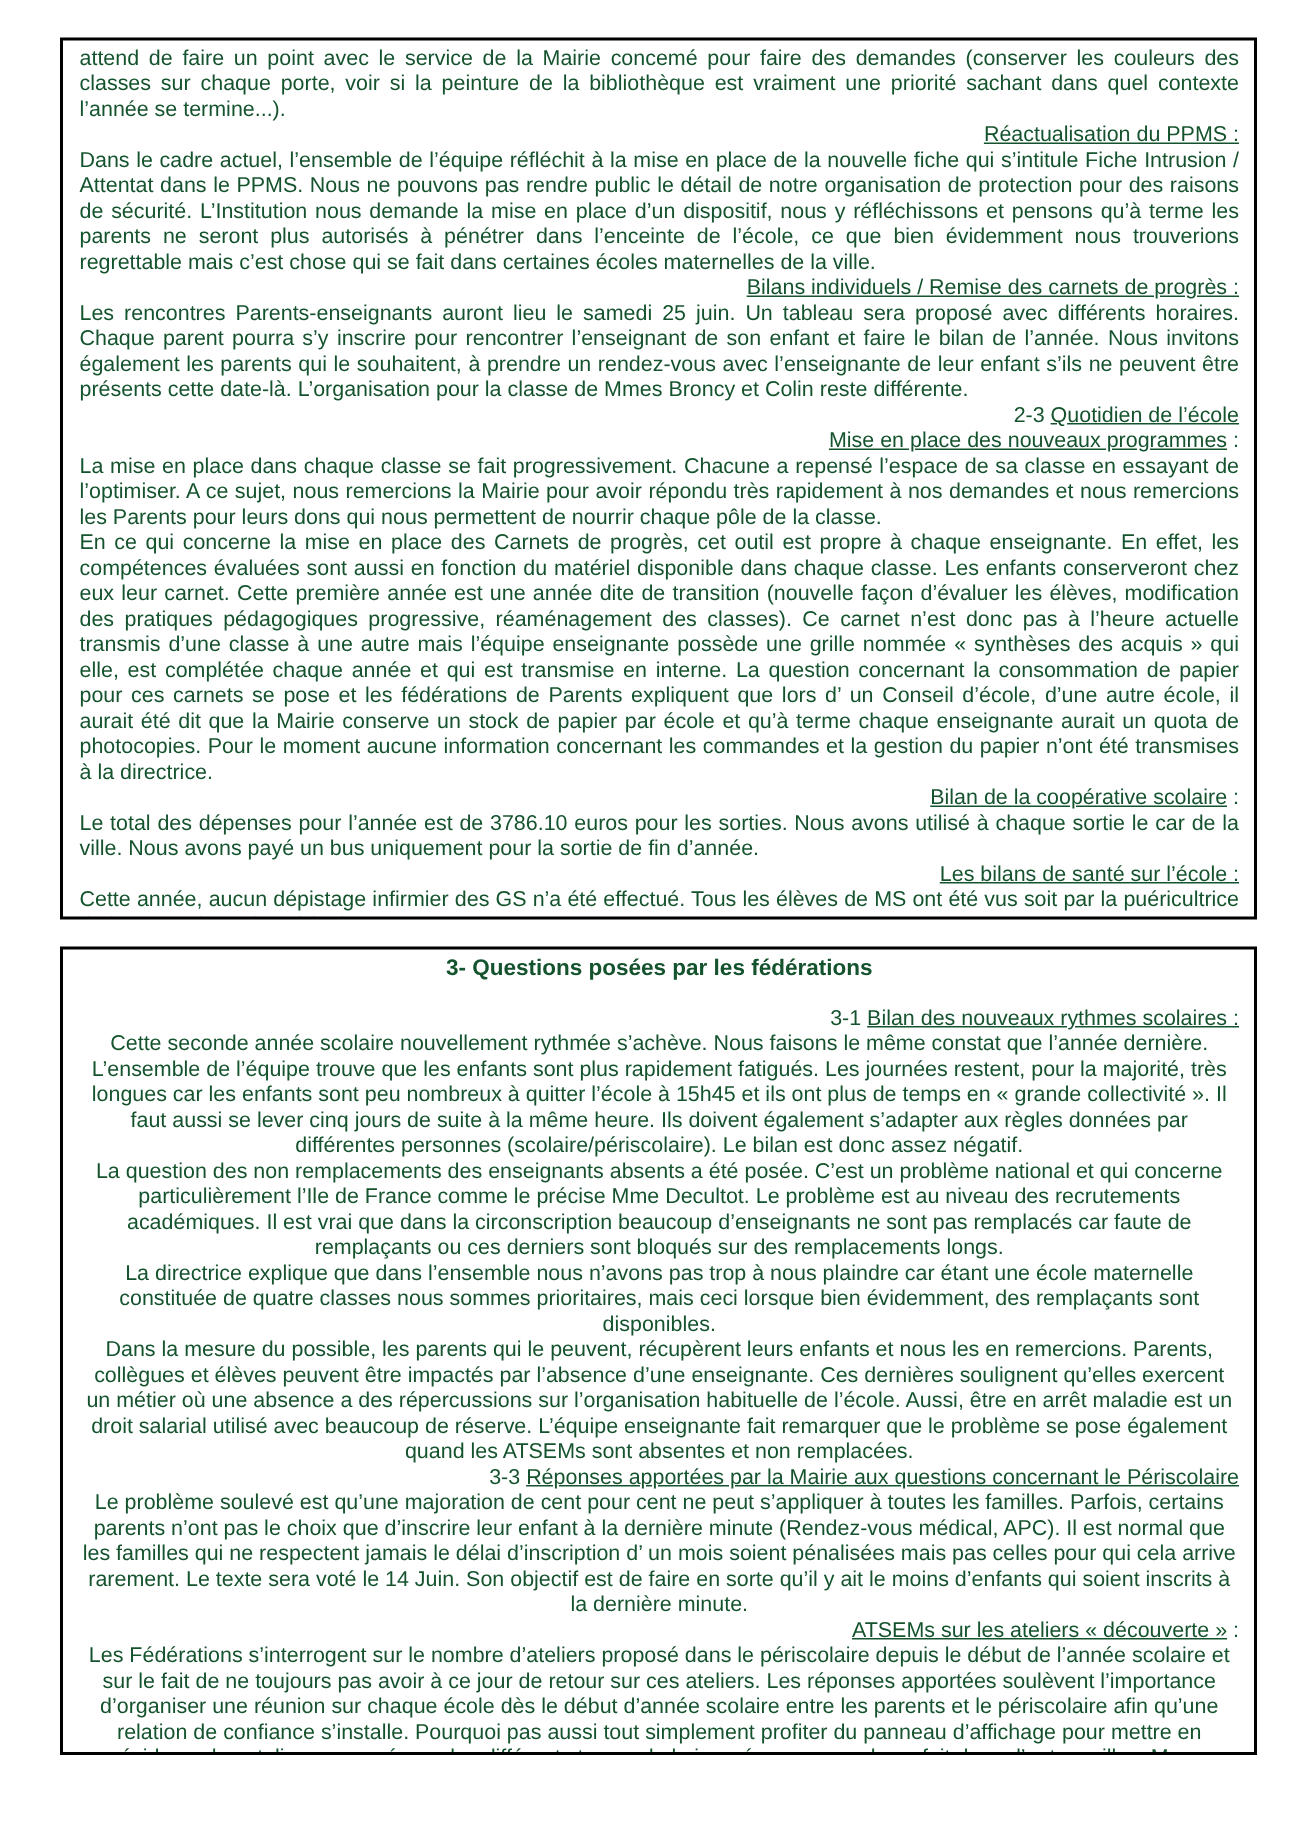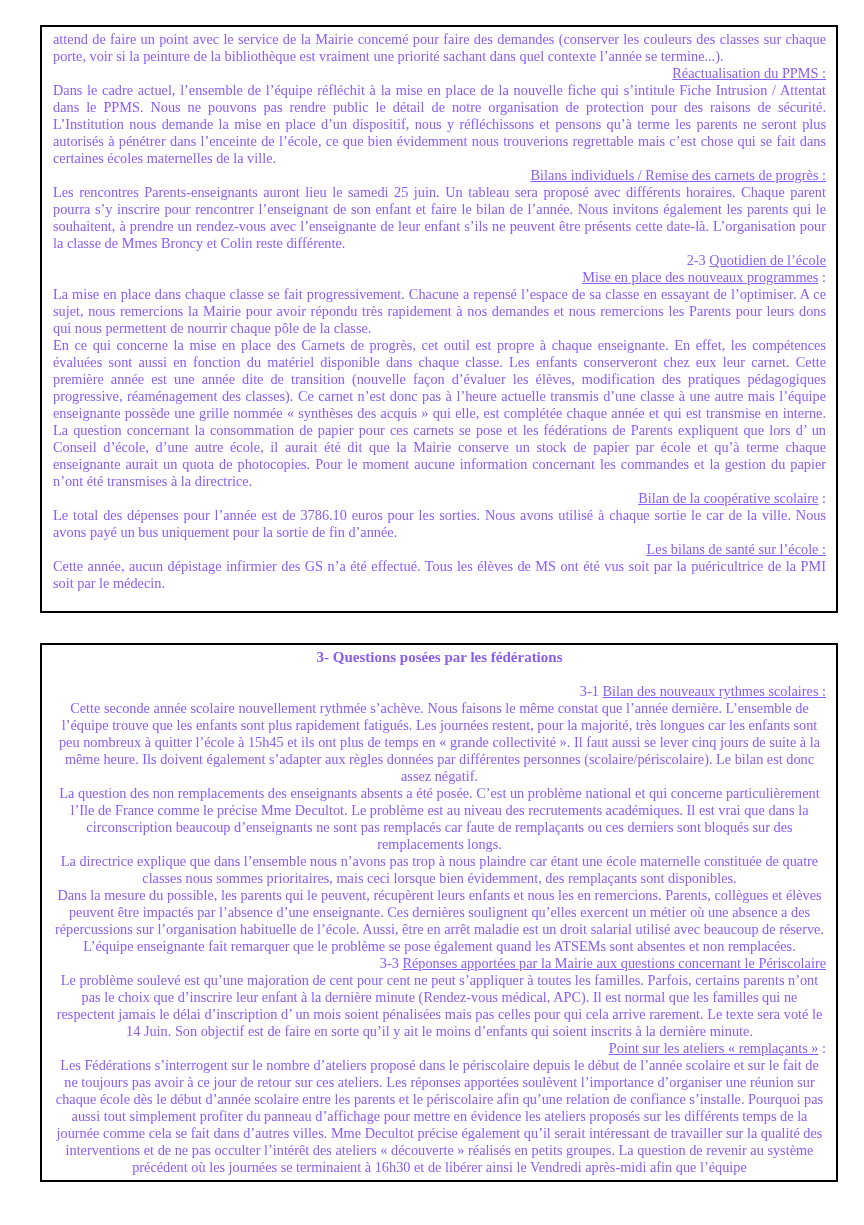--- a/index.html
+++ b/index.html
@@ -5,37 +5,37 @@
   html, body {
     margin: 0;
     padding: 0;
     background: #ffffff;
   }
   .page {
     position: relative;
     width: 864px;
     height: 1225px;
     background: #ffffff;
-    font-family: Liberation Serif, serif;
-    color: #8b5cf6;
+    font-family: Liberation Sans, sans-serif;
+    color: #14532d;
     overflow: hidden;
   }
   .doc-box {
     position: absolute;
     left: 40px;
     width: 798px;
     border: 2px solid #000000;
     box-sizing: border-box;
     padding: 4px 10px 0 11px;
     overflow: hidden;
     font-size: 14.3px;
     line-height: 17px;
   }
   #section2-box { top: 25px;  height: 588px; }
-  #section3-box { top: 631px; height: 539px; margin-top: 12px; }
+  #section3-box { top: 631px; height: 539px; }
   .doc-box p { margin: 0; padding: 0; }
   .para.justify { text-align: justify; }
   .para.left    { text-align: center; }
   .heading { text-align: right; }
   .u { text-decoration: underline; }
   .box-title {
     text-align: center;
     font-weight: bold;
     font-size: 15px;
   }
@@ -63,16 +63,16 @@
   <div class="doc-box" id="section3-box">
       <p class="box-title">3- Questions posées par les fédérations</p>
       <p class="spacer">&nbsp;</p>
       <p class="heading"><span>3-1 </span><span class="u">Bilan des nouveaux rythmes scolaires :</span></p>
       <p class="para left">Cette seconde année scolaire nouvellement rythmée s’achève. Nous faisons le même constat que l’année dernière. L’ensemble de l’équipe trouve que les enfants sont plus rapidement fatigués. Les journées restent, pour la majorité, très longues car les enfants sont peu nombreux à quitter l’école à 15h45 et ils ont plus de temps en « grande collectivité ». Il faut aussi se lever cinq jours de suite à la même heure. Ils doivent également s’adapter aux règles données par différentes personnes (scolaire/périscolaire). Le bilan est donc assez négatif.</p>
       <p class="para left">La question des non remplacements des enseignants absents a été posée. C’est un problème national et qui concerne particulièrement l’Ile de France comme le précise Mme Decultot. Le problème est au niveau des recrutements académiques. Il est vrai que dans la circonscription beaucoup d’enseignants ne sont pas remplacés car faute de remplaçants ou ces derniers sont bloqués sur des remplacements longs.</p>
       <p class="para left">La directrice explique que dans l’ensemble nous n’avons pas trop à nous plaindre car étant une école maternelle constituée de quatre classes nous sommes prioritaires, mais ceci lorsque bien évidemment, des remplaçants sont disponibles.</p>
       <p class="para left">Dans la mesure du possible, les parents qui le peuvent, récupèrent leurs enfants et nous les en remercions. Parents, collègues et élèves peuvent être impactés par l’absence d’une enseignante. Ces dernières soulignent qu’elles exercent un métier où une absence a des répercussions sur l’organisation habituelle de l’école. Aussi, être en arrêt maladie est un droit salarial utilisé avec beaucoup de réserve. L’équipe enseignante fait remarquer que le problème se pose également quand les ATSEMs sont absentes et non remplacées.</p>
       <p class="heading"><span>3-3 </span><span class="u">Réponses apportées par la Mairie aux questions concernant le Périscolaire</span></p>
       <p class="para left">Le problème soulevé est qu’une majoration de cent pour cent ne peut s’appliquer à toutes les familles. Parfois, certains parents n’ont pas le choix que d’inscrire leur enfant à la dernière minute (Rendez-vous médical, APC). Il est normal que les familles qui ne respectent jamais le délai d’inscription d’ un mois soient pénalisées mais pas celles pour qui cela arrive rarement. Le texte sera voté le 14 Juin. Son objectif est de faire en sorte qu’il y ait le moins d’enfants qui soient inscrits à la dernière minute.</p>
-      <p class="heading"><span class="u">Point sur les ateliers « remplaçants »</span><span> :</span></p>
+      <p class="heading"><span class="u">ATSEMs sur les ateliers « découverte »</span><span> :</span></p>
       <p class="para left">Les Fédérations s’interrogent sur le nombre d’ateliers proposé dans le périscolaire depuis le début de l’année scolaire et sur le fait de ne toujours pas avoir à ce jour de retour sur ces ateliers. Les réponses apportées soulèvent l’importance d’organiser une réunion sur chaque école dès le début d’année scolaire entre les parents et le périscolaire afin qu’une relation de confiance s’installe. Pourquoi pas aussi tout simplement profiter du panneau d’affichage pour mettre en évidence les ateliers proposés sur les différents temps de la journée comme cela se fait dans d’autres villes. Mme Decultot précise également qu’il serait intéressant de travailler sur la qualité des interventions et de ne pas occulter l’intérêt des ateliers « découverte » réalisés en petits groupes. La question de revenir au système précédent où les journées se terminaient à 16h30 et de libérer ainsi le Vendredi après-midi afin que l’équipe</p>
     </div>
 </div>
 
 </body></html>

